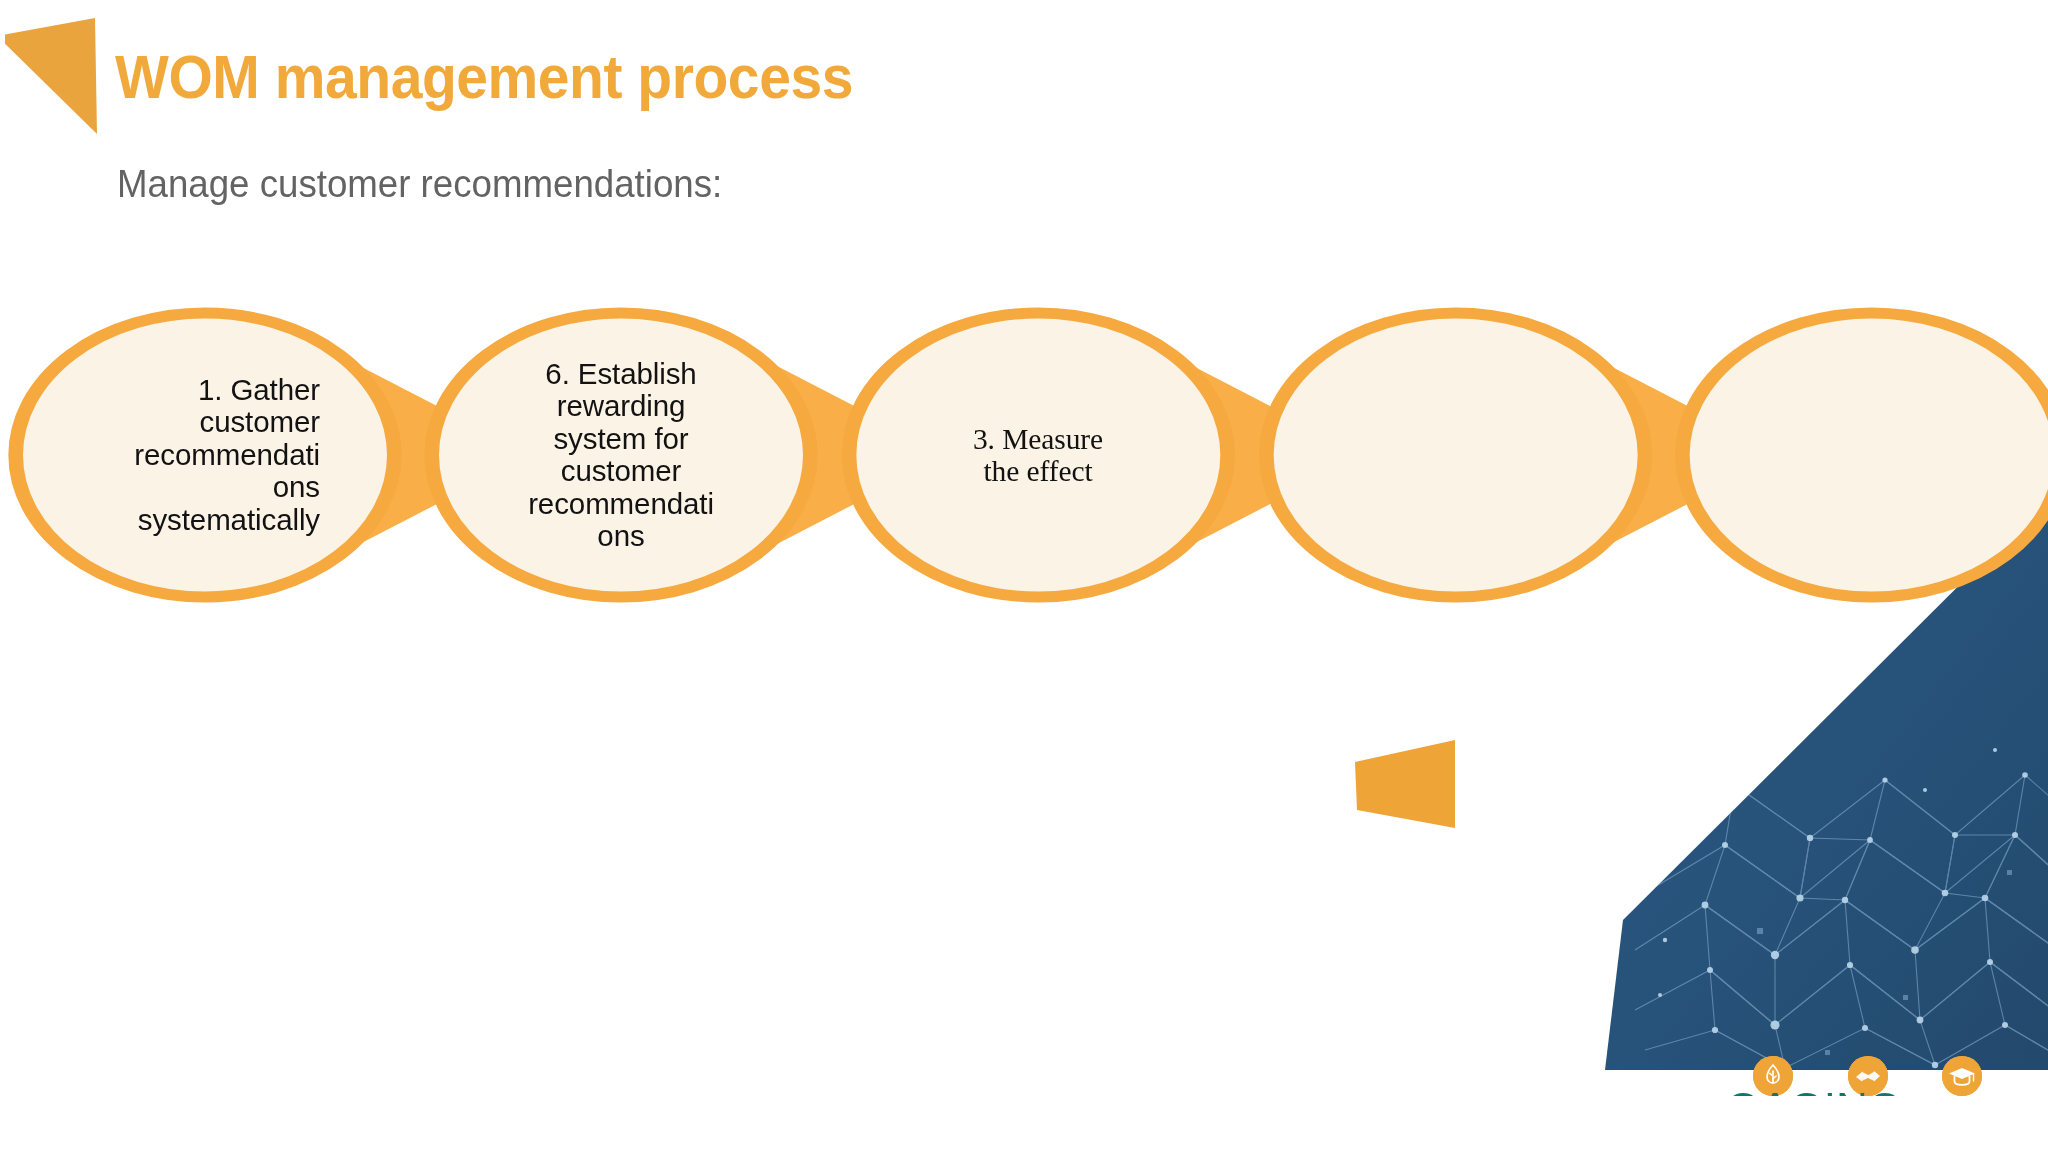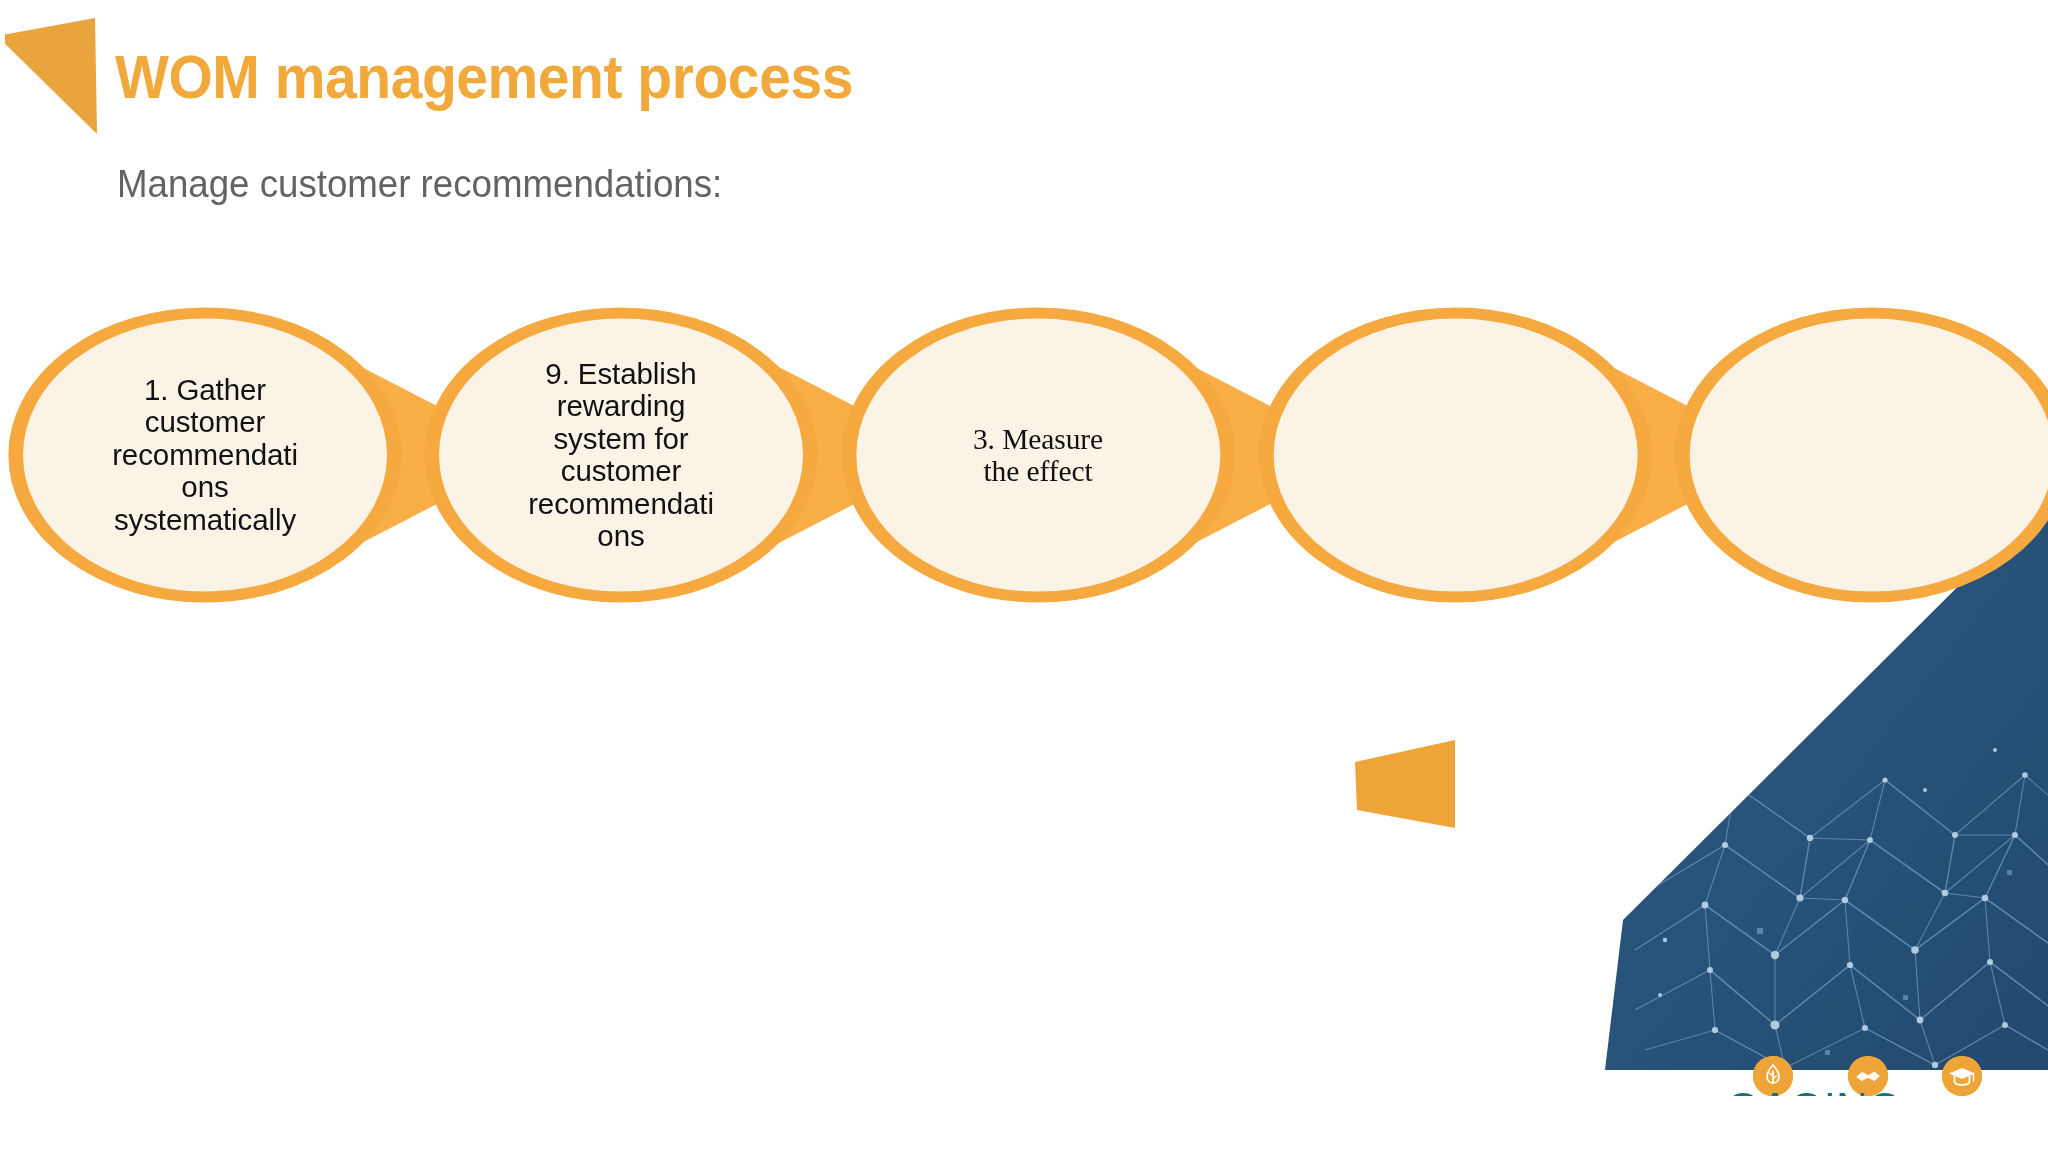--- a/index.html
+++ b/index.html
@@ -248,26 +248,26 @@
 
       <g>
         <circle cx="150" cy="155" r="142" fill="#FCF3E7" stroke="#F6A93F" stroke-width="11"></circle>
         <circle cx="462" cy="155" r="142" fill="#FCF3E7" stroke="#F6A93F" stroke-width="11"></circle>
         <circle cx="775" cy="155" r="142" fill="#FCF3E7" stroke="#F6A93F" stroke-width="11"></circle>
         <circle cx="1088" cy="155" r="142" fill="#FCF3E7" stroke="#F6A93F" stroke-width="11"></circle>
         <circle cx="1400" cy="155" r="142" fill="#FCF3E7" stroke="#F6A93F" stroke-width="11"></circle>
       </g>
     </svg>
 
-    <div class="node-text" style="left:200px; top:155px;">1. Gather
+    <div class="node-text" style="left:200px; top:155px;text-align:right;">1. Gather
 customer
 recommendati
 ons
 systematically</div>
-    <div class="node-text" style="left:616px; top:155px;">9. Establish
+    <div class="node-text" style="left:616px; top:155px;">6. Establish
 rewarding
 system for
 customer
 recommendati
 ons</div>
     <div class="node-text" style="left:1033px; top:155px;font-family:Liberation Serif, serif;">3. Measure
 the effect</div>
   </div>
 
   <div class="logo">

